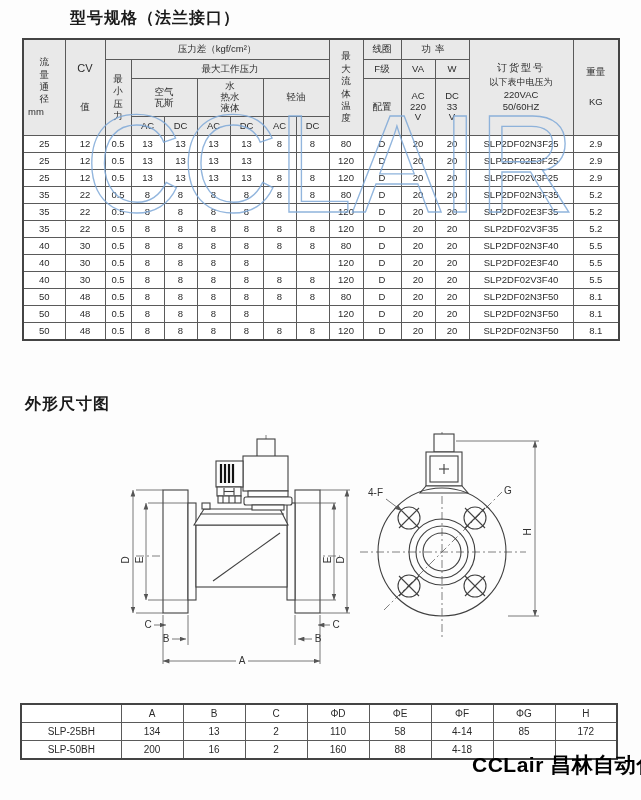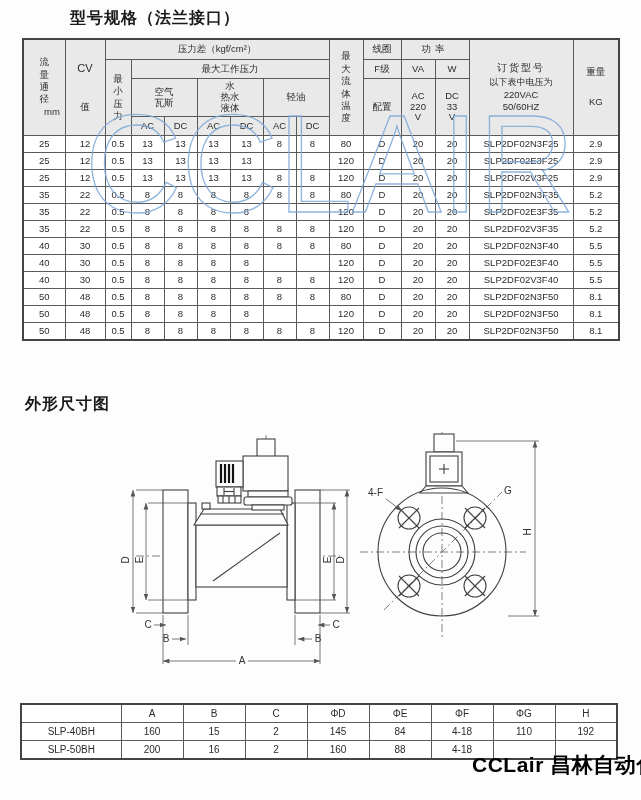--- a/index.html
+++ b/index.html
@@ -15,21 +15,21 @@
   .spec th,.spec td{border:1px solid #5a5a5a;padding:0;text-align:center;vertical-align:middle;
         font-weight:normal;font-size:9.5px;line-height:1.15;color:#2b2b2b;overflow:hidden;}
   .spec thead th{background:#e9e9e9;}
   .spec tbody td{height:16px;background:#fff;}
   .spec{border:2px solid #444;}
   .hr1 th{height:19px;}
   .hr2 th{height:18px;}
   .hr3 th{height:37px;}
   .hr4 th{height:18px;}
   .vtxt{width:12px;margin:0 auto;word-break:break-all;line-height:1.3;font-size:9.5px;}
-  .unit{text-align:left;padding:1px 0 1px 20px;font-size:9.5px;}
+  .unit{text-align:left;padding:1px 0 1px 4px;font-size:9.5px;}
   .gap-col{display:flex;flex-direction:column;justify-content:space-around;height:100%;align-items:center;}
   .cv-top{font-size:11px;}
   .lsp{letter-spacing:4px;}
   .order-cell div{margin:2px 4px;}
   .order-line0{font-size:10px;letter-spacing:2px;margin-bottom:4px !important;}
   .order-line1{font-size:9px;}
   .small9{font-size:9px;line-height:1.2;}
 
   
   .dims{position:absolute;left:20px;top:703px;width:598px;border:2px solid #444;}
@@ -521,29 +521,29 @@
           <th>C</th>
           <th>ΦD</th>
           <th>ΦE</th>
           <th>ΦF</th>
           <th>ΦG</th>
           <th>H</th>
         </tr>
       </thead>
     <tbody id="dim-body">
         <tr>
-          <td>SLP-40BH</td>
-          <td>160</td>
-          <td>15</td>
+          <td>SLP-25BH</td>
+          <td>134</td>
+          <td>13</td>
           <td>2</td>
-          <td>145</td>
-          <td>84</td>
-          <td>4-18</td>
           <td>110</td>
-          <td>192</td>
+          <td>58</td>
+          <td>4-14</td>
+          <td>85</td>
+          <td>172</td>
         </tr>
         <tr>
           <td>SLP-50BH</td>
           <td>200</td>
           <td>16</td>
           <td>2</td>
           <td>160</td>
           <td>88</td>
           <td>4-18</td>
           <td></td>

